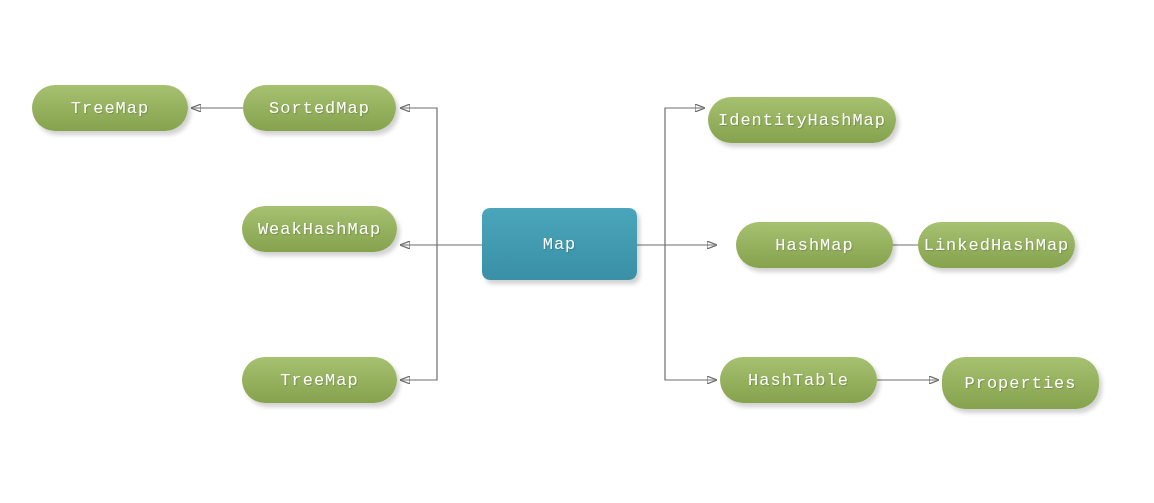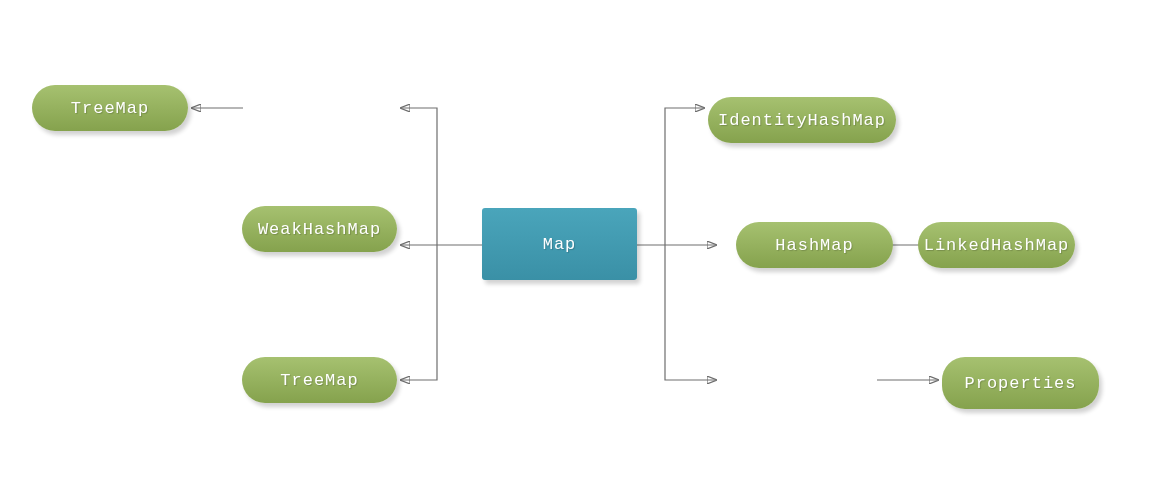--- a/index.html
+++ b/index.html
@@ -41,21 +41,21 @@
     box-shadow:3px 4px 4px rgba(0,0,0,0.18);
     cursor:default;
     user-select:none;
   }
   .node.green{
     background:linear-gradient(180deg,var(--green-top),var(--green-bottom));
     border-radius:23px;
   }
   .node.teal{
     background:linear-gradient(180deg,var(--teal-top),var(--teal-bottom));
-    border-radius:3px;
+    border-radius:8px;
   }
   
   .n-treemap         {left:32px;  top:85px;  width:156px; height:46px;}
   .n-sortedmap       {left:243px; top:85px;  width:153px; height:46px;}
   .n-weakhashmap     {left:242px; top:206px; width:155px; height:46px;}
   .n-enummap         {left:242px; top:357px; width:155px; height:46px;}
   .n-map             {left:482px; top:208px; width:155px; height:72px;}
   .n-identityhashmap {left:708px; top:97px;  width:188px; height:46px;}
   .n-hashmap         {left:736px; top:222px; width:157px; height:46px;}
   .n-linkedhashmap   {left:918px; top:222px; width:157px; height:46px;}
@@ -90,20 +90,23 @@
 
     <path d="M877,245 H938" marker-end="url(#arrow)"></path>
 
     <path d="M877,380 H938" marker-end="url(#arrow)"></path>
   </svg>
 
   <div class="node green n-treemap">
     <span>TreeMap</span>
   </div>
 
+  <div class="node green n-sortedmap">
+    <span>SortedMap</span>
+  </div>
 
   <div class="node green n-weakhashmap">
     <span>WeakHashMap</span>
   </div>
 
   <div class="node green n-enummap">
     <span>TreeMap</span>
   </div>
 
   <div class="node teal n-map">
@@ -115,18 +118,21 @@
   </div>
 
   <div class="node green n-hashmap">
     <span>HashMap</span>
   </div>
 
   <div class="node green n-linkedhashmap">
     <span>LinkedHashMap</span>
   </div>
 
+  <div class="node green n-hashtable">
+    <span>HashTable</span>
+  </div>
 
   <div class="node green n-properties">
     <span>Properties</span>
   </div>
 
 </div>
 
 </body></html>

